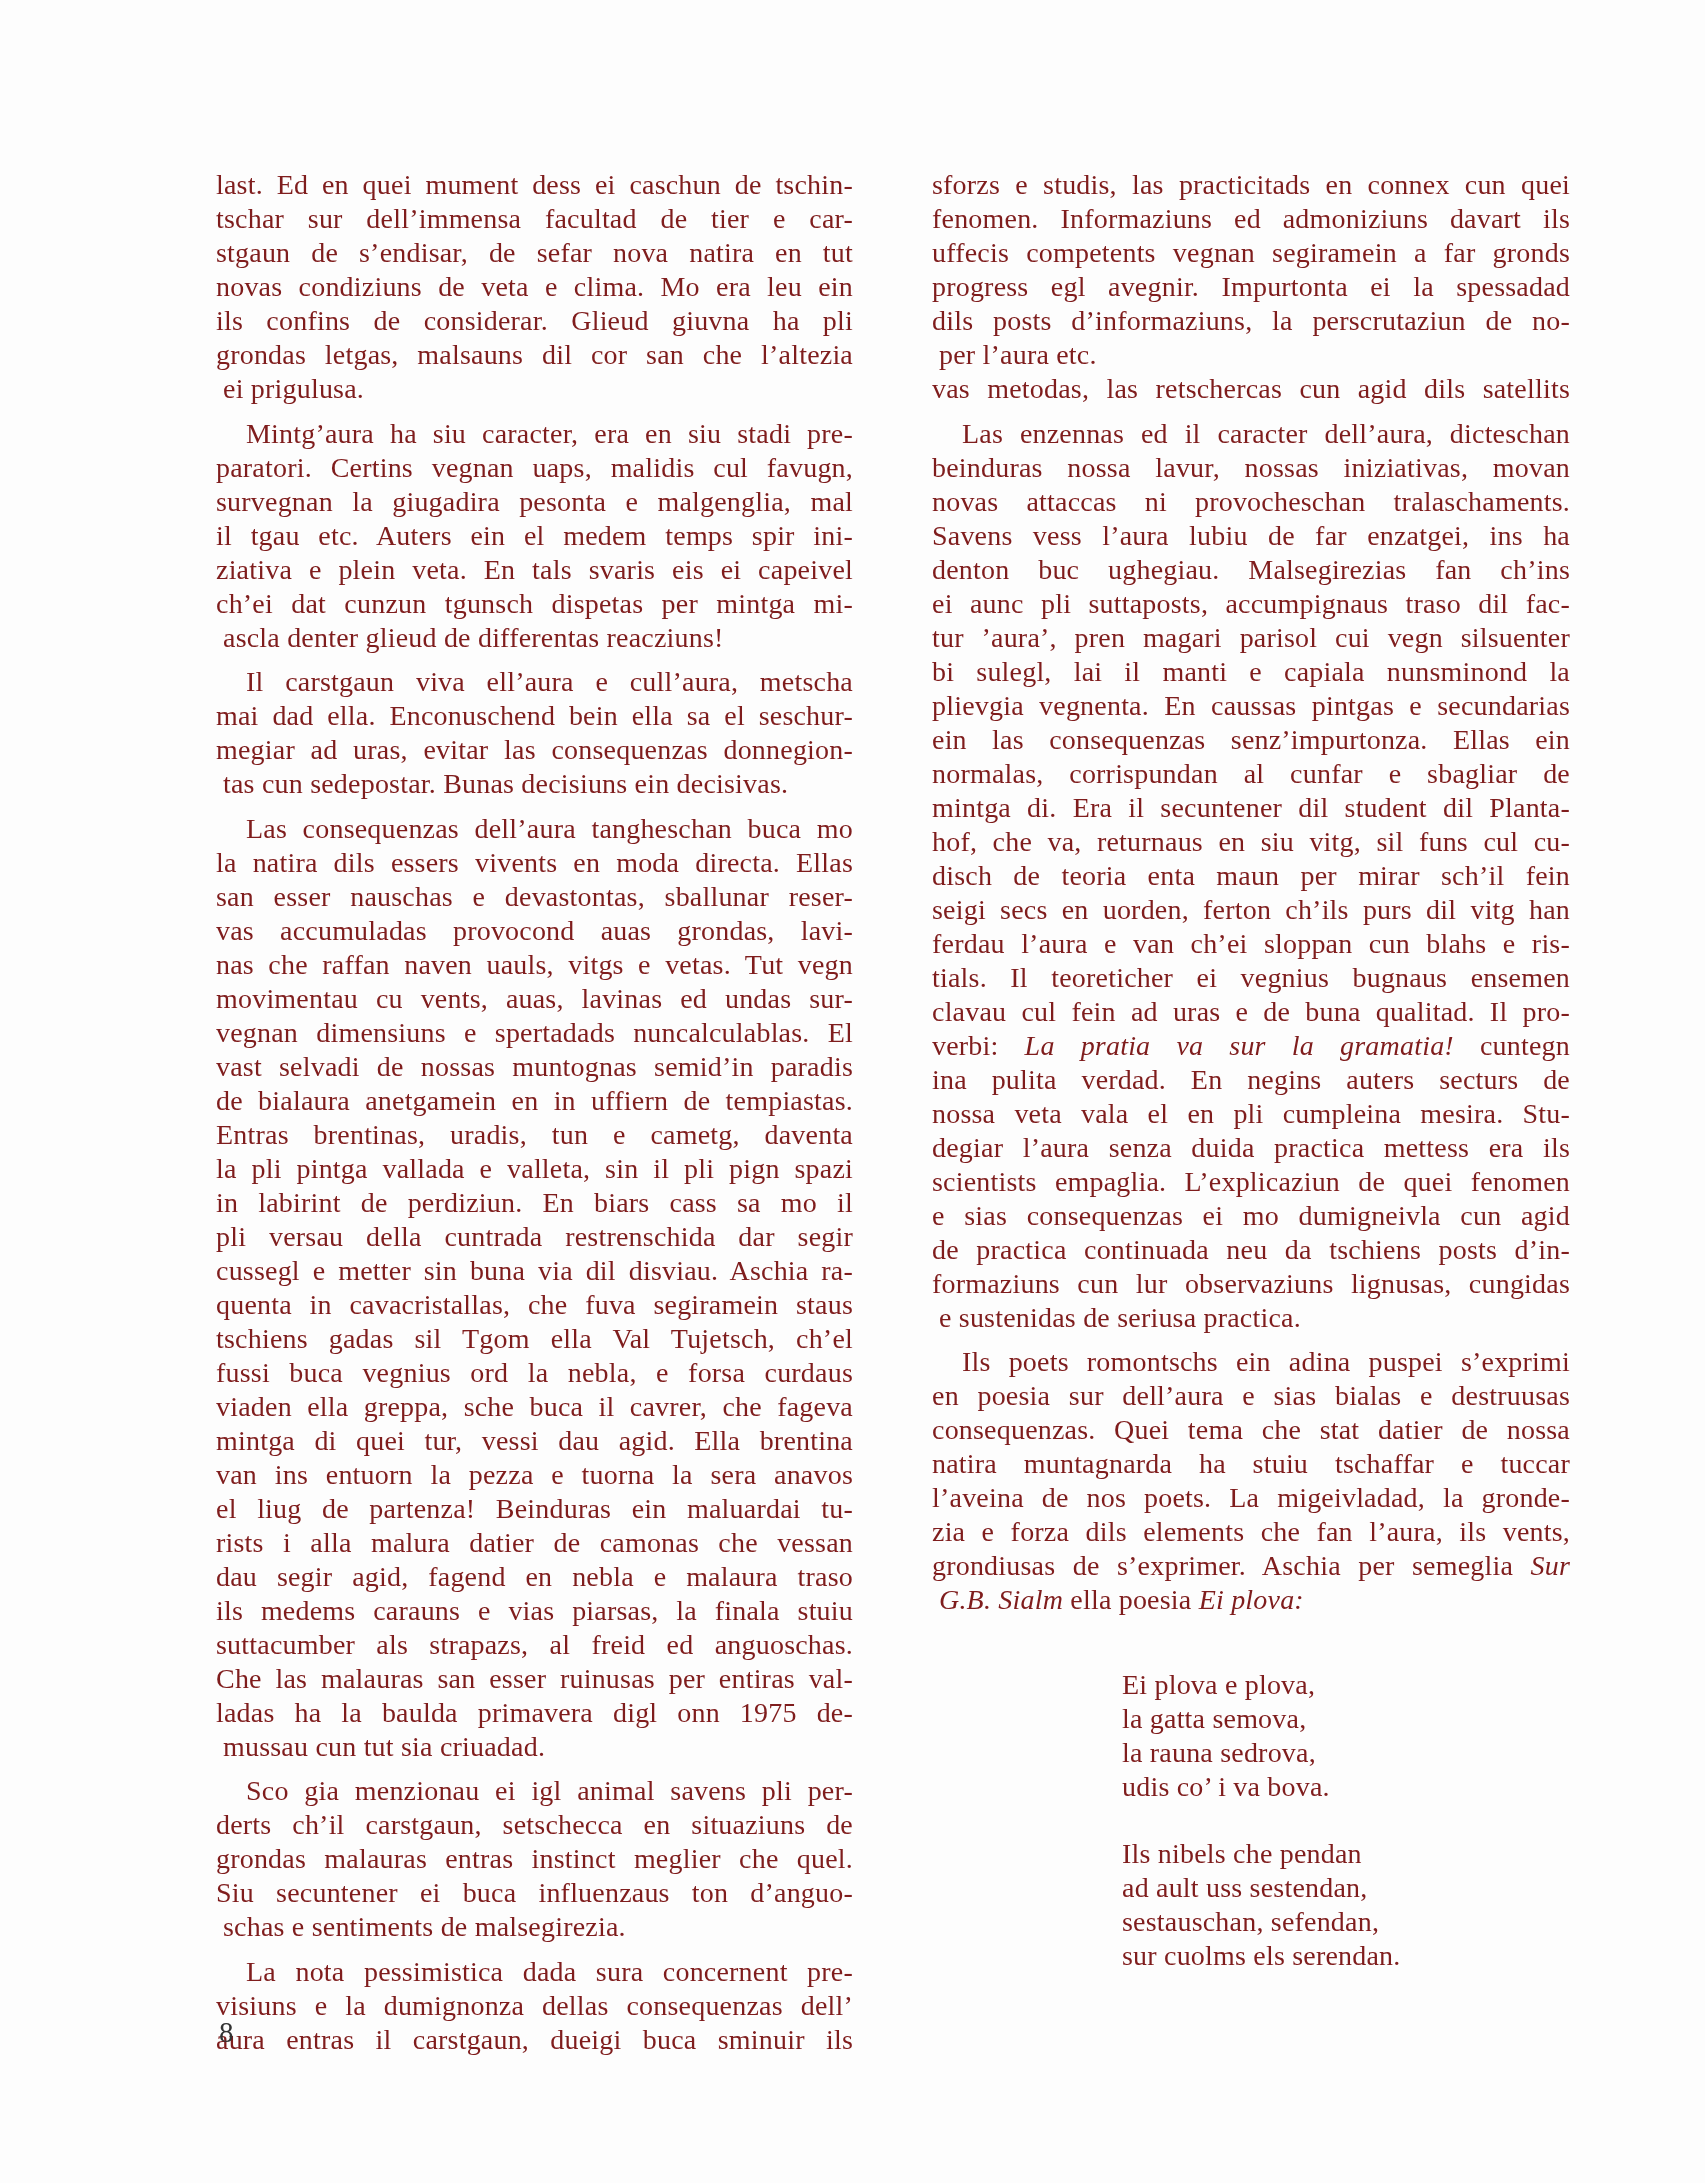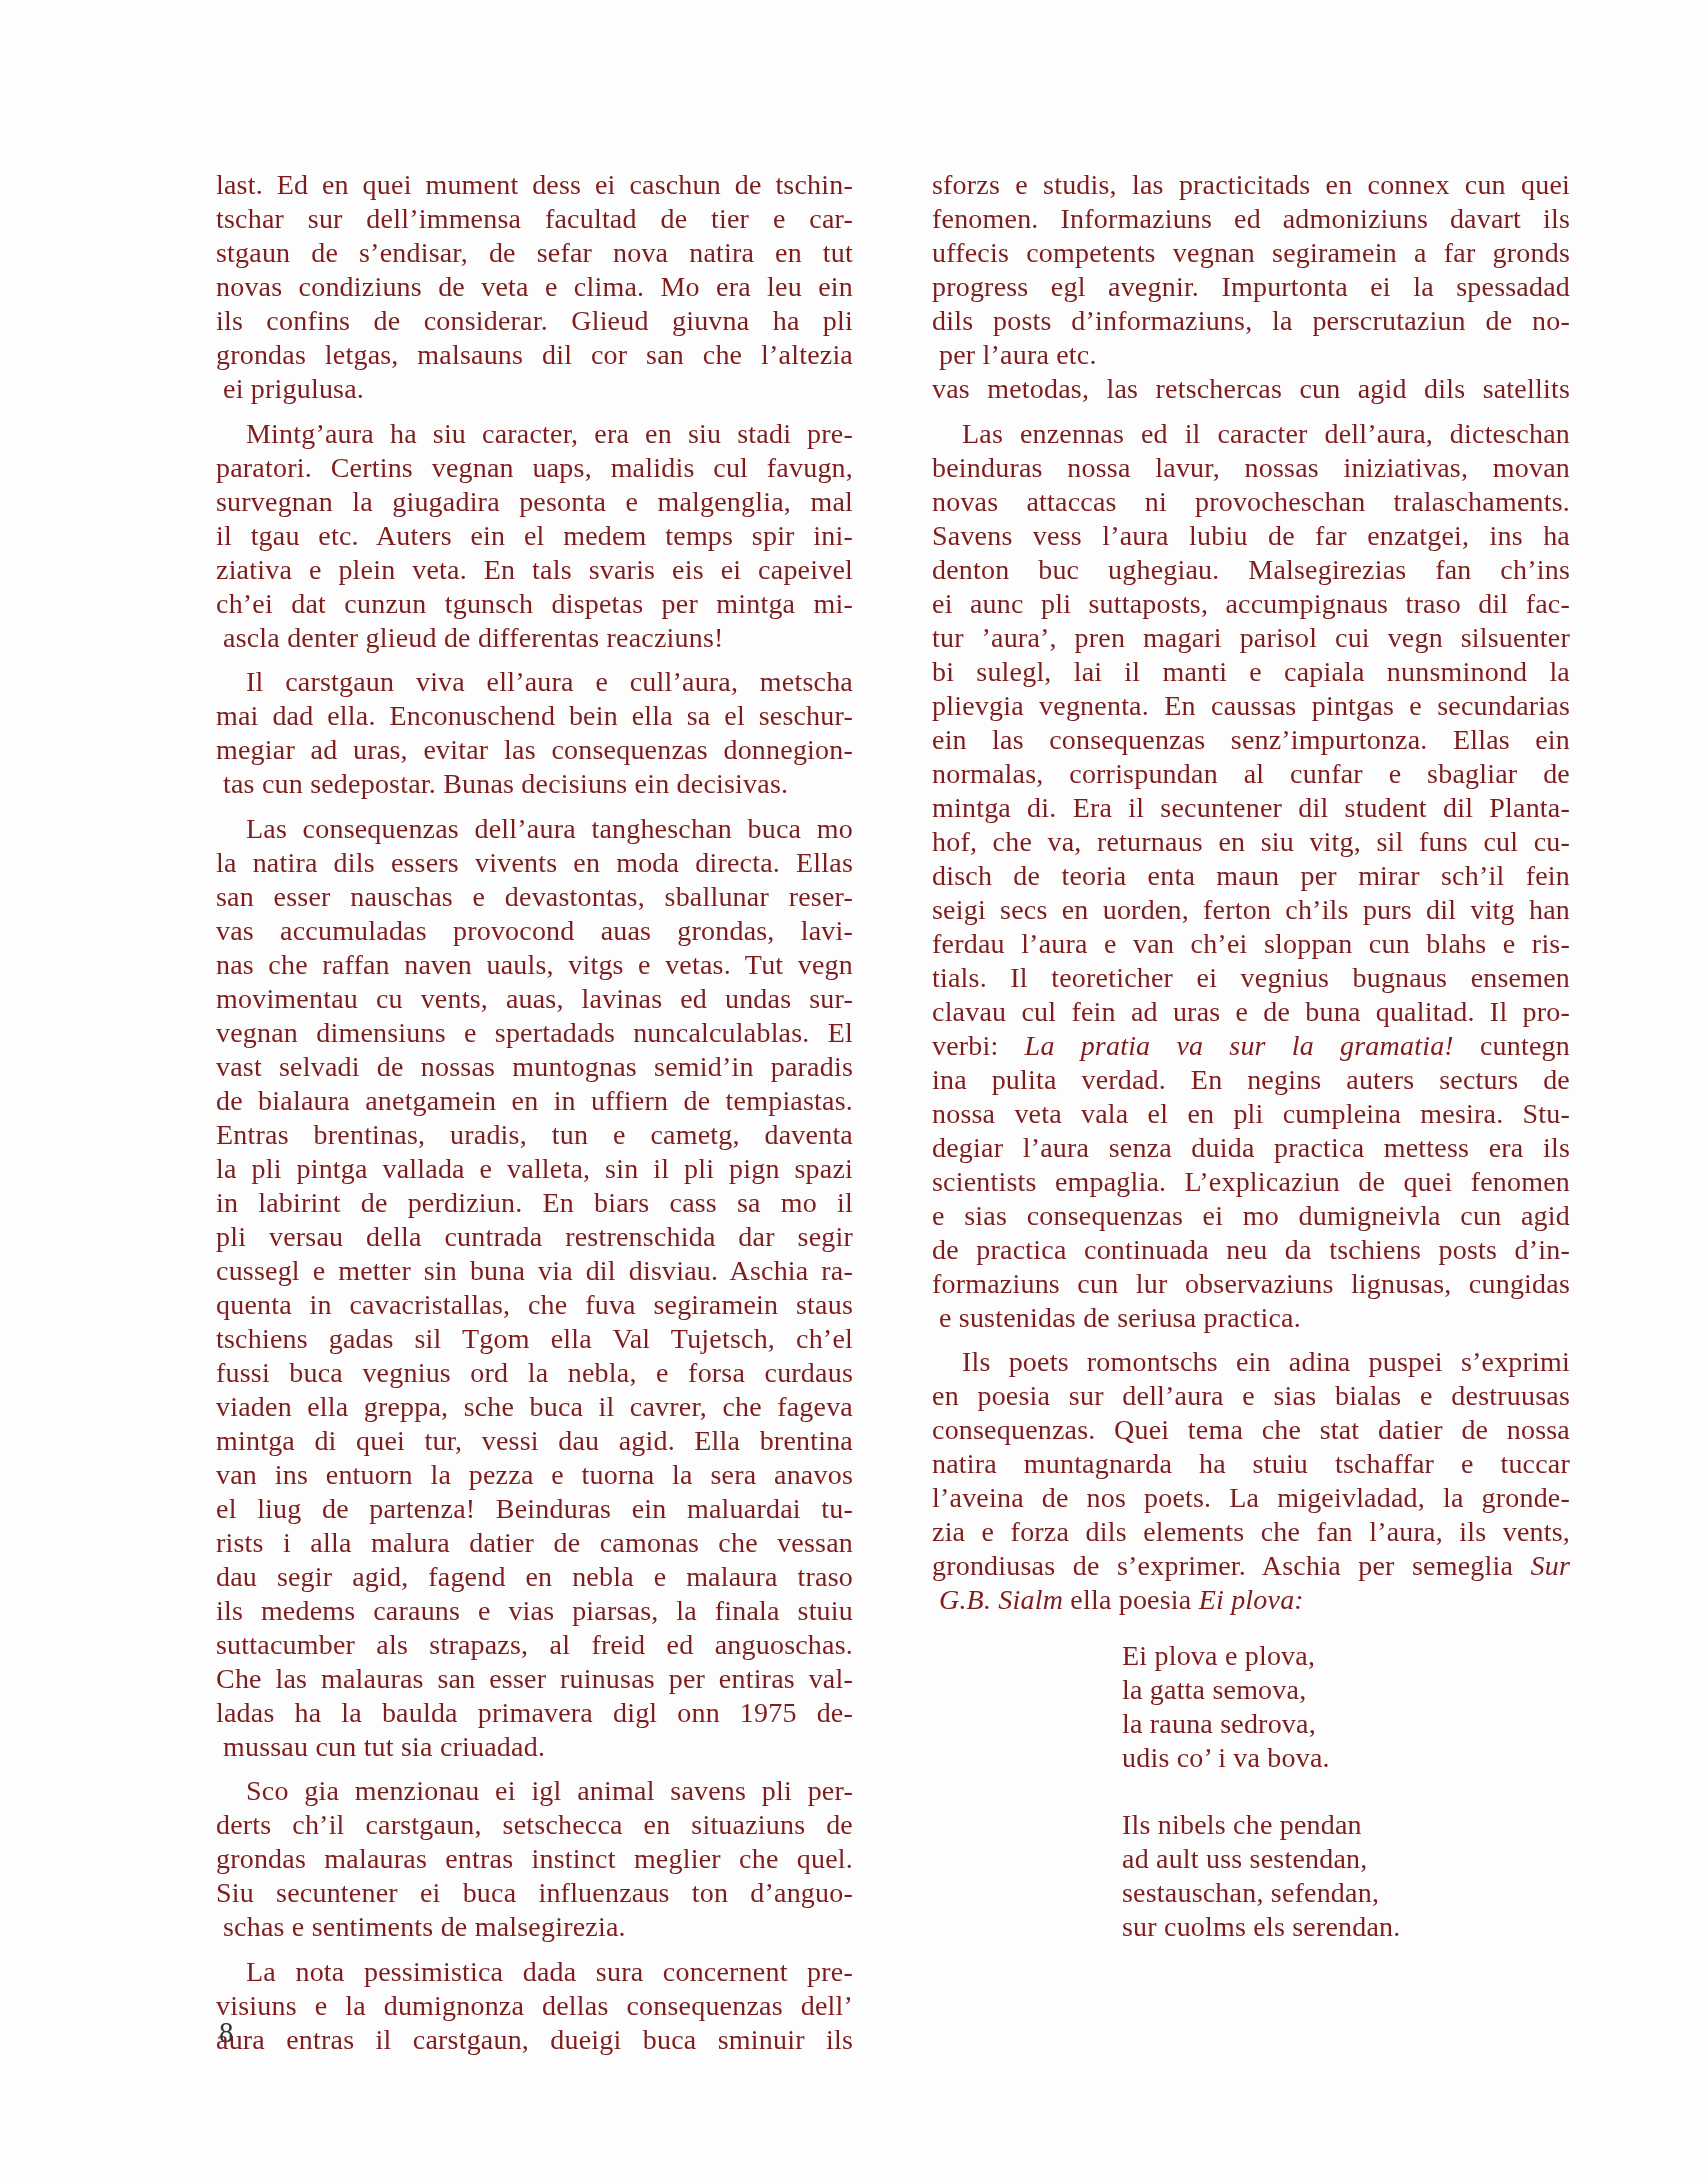--- a/index.html
+++ b/index.html
@@ -7,21 +7,21 @@
   .page { position: absolute; left: 0; top: 0; width: 1706px; height: 2183px; background: #fdfdfd; }
   .col { position: absolute; top: 168px; font-family: "Liberation Serif", "DejaVu Serif", serif; font-size: 28px; color: #7f1d1d; }
   .col-left { left: 216px; width: 637px; }
   .col-right { left: 932px; width: 638px; }
   .para { margin: 0 0 4.5px 0; }
   .para.gap { margin-top: 10.6px; }
   .line { display: block; height: 34px; line-height: 34px; white-space: nowrap; text-align: justify; text-align-last: justify; letter-spacing: 0.2px; }
   .line.last { text-align: left; text-align-last: left; margin-left: 7px; }
   .line.indent { padding-left: 30px; }
   .it { font-style: italic; }
-  .poem { margin: 22px 0 0 190px; }
+  .poem { margin: 51px 0 0 190px; }
   .stanza { margin-bottom: 33px; }
   .poem .line { text-align: left; text-align-last: left; }
   .page-number { position: absolute; left: 219px; top: 2016px; font-family: "Liberation Serif", "DejaVu Serif", serif; font-size: 29px; color: #333; }
 </style>
 </head>
 <body>
 
 <div class="page">
   <div class="col col-left" id="col-left">
       <div class="para">

